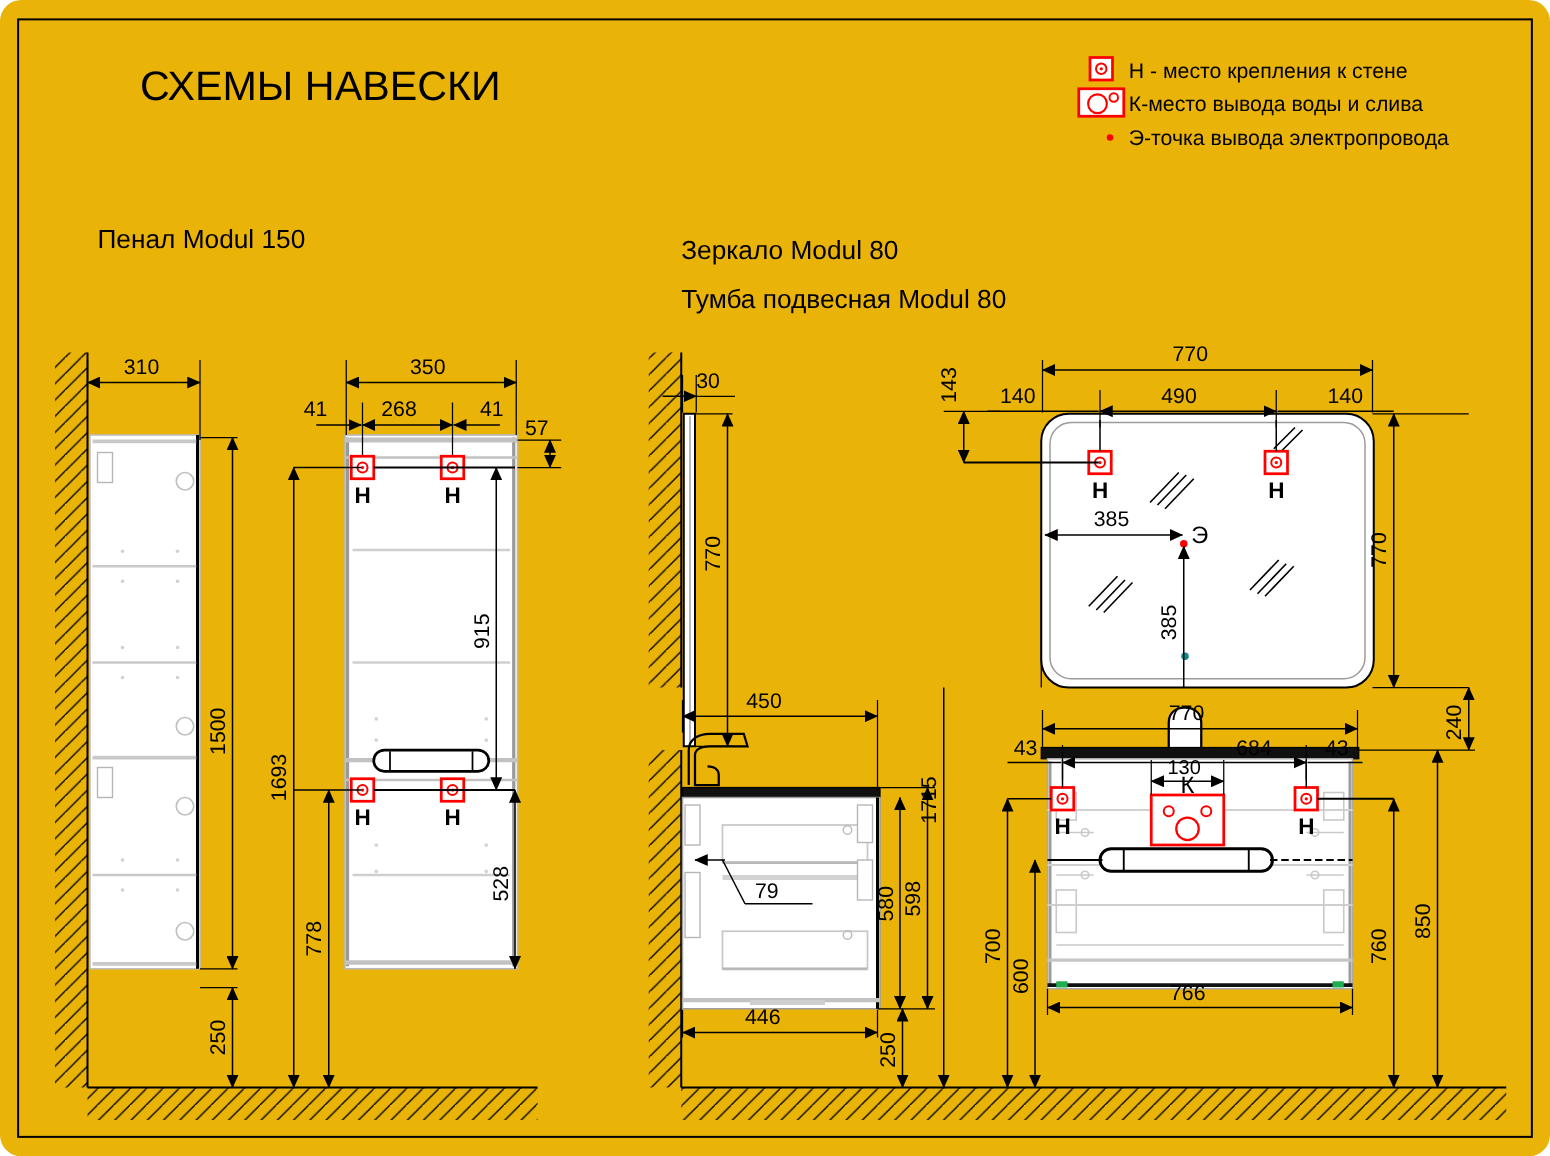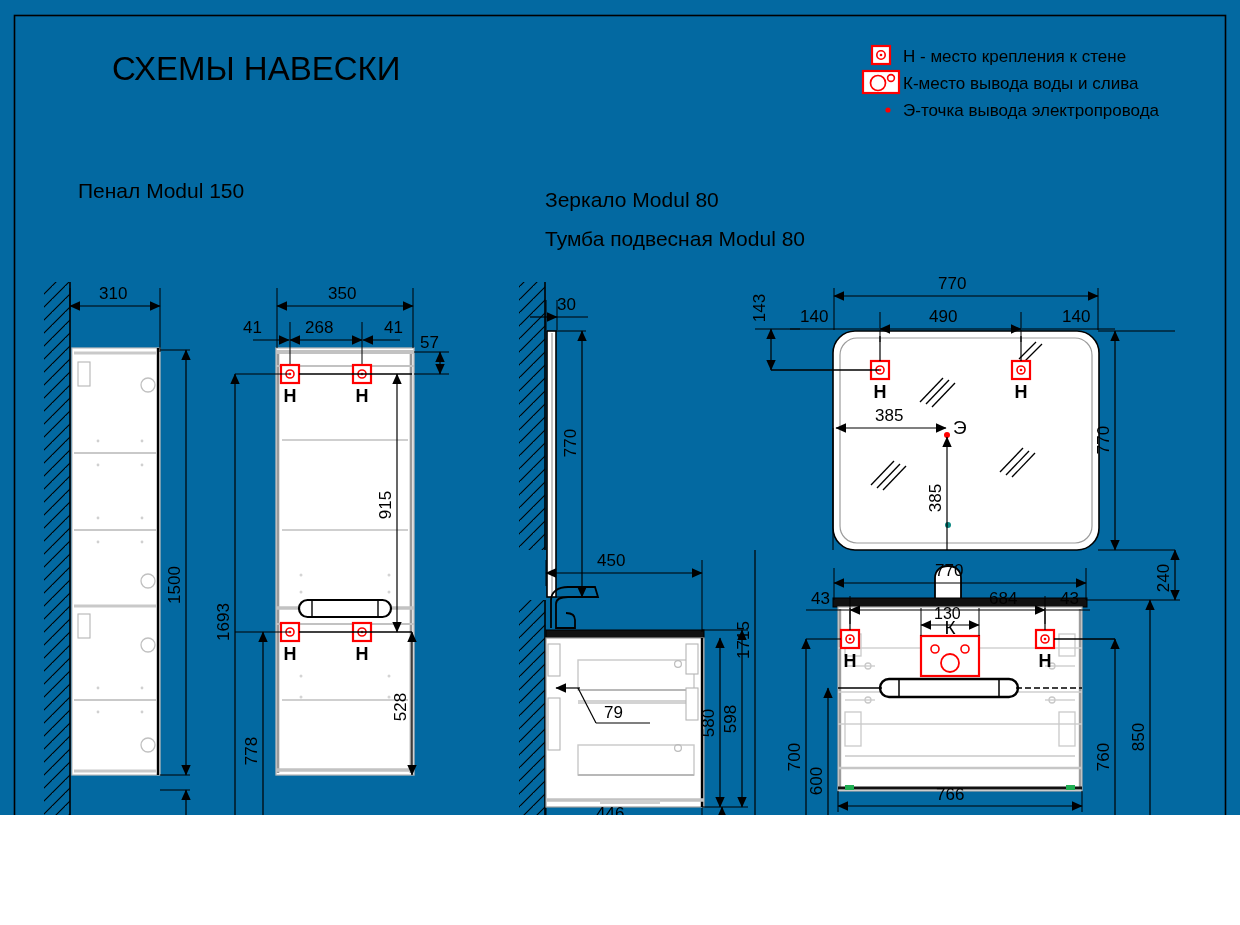--- a/index.html
+++ b/index.html
@@ -1,17 +1,17 @@
 <!DOCTYPE html>
 <html><head>
 <meta charset="utf-8">
 <style>
   html,body{margin:0;padding:0;background:#ffffff;}
   body{width:1240px;height:925px;font-family:"Liberation Sans",sans-serif;color:#000;}
-  #root{position:relative;width:1240px;height:815px;overflow:hidden;background:#0369a1;}
+  #root{position:relative;width:1240px;height:925px;overflow:hidden;background:#eab308;border-radius:17px;}
   svg{display:block;}
   .dimtxt{font-family:"Liberation Sans",sans-serif;font-size:17px;fill:#000;}
   .dimtxt-sm{font-family:"Liberation Sans",sans-serif;font-size:16px;fill:#000;}
   .lbl{font-family:"Liberation Sans",sans-serif;font-size:19px;fill:#000;}
   .title{font-family:"Liberation Sans",sans-serif;font-size:33px;fill:#000;}
   .section{font-family:"Liberation Sans",sans-serif;font-size:21px;fill:#000;}
   .legend{font-family:"Liberation Sans",sans-serif;font-size:17px;fill:#000;}
   .hmark{font-family:"Liberation Sans",sans-serif;font-size:18px;font-weight:bold;fill:#000;}
 </style>
 </head>

